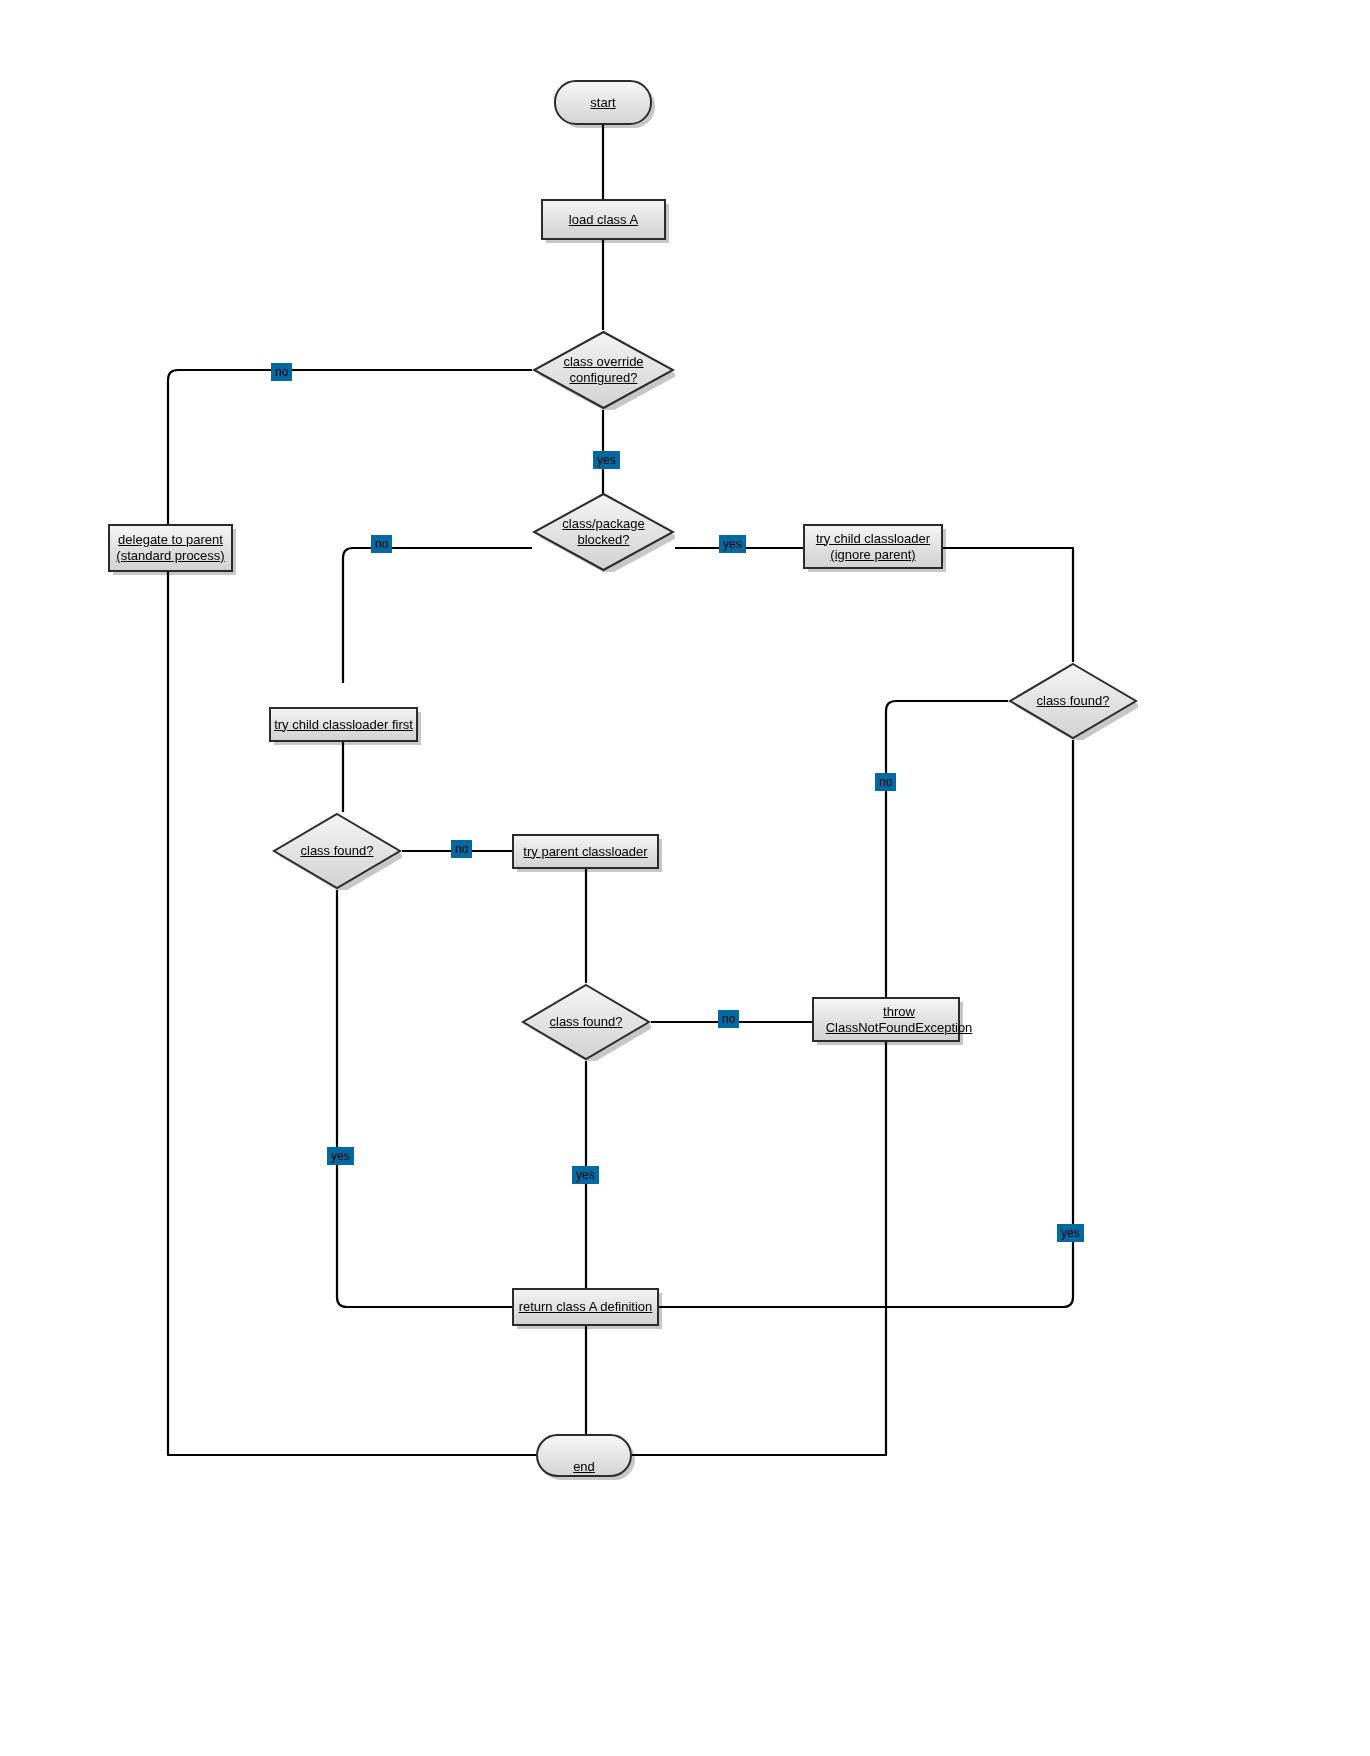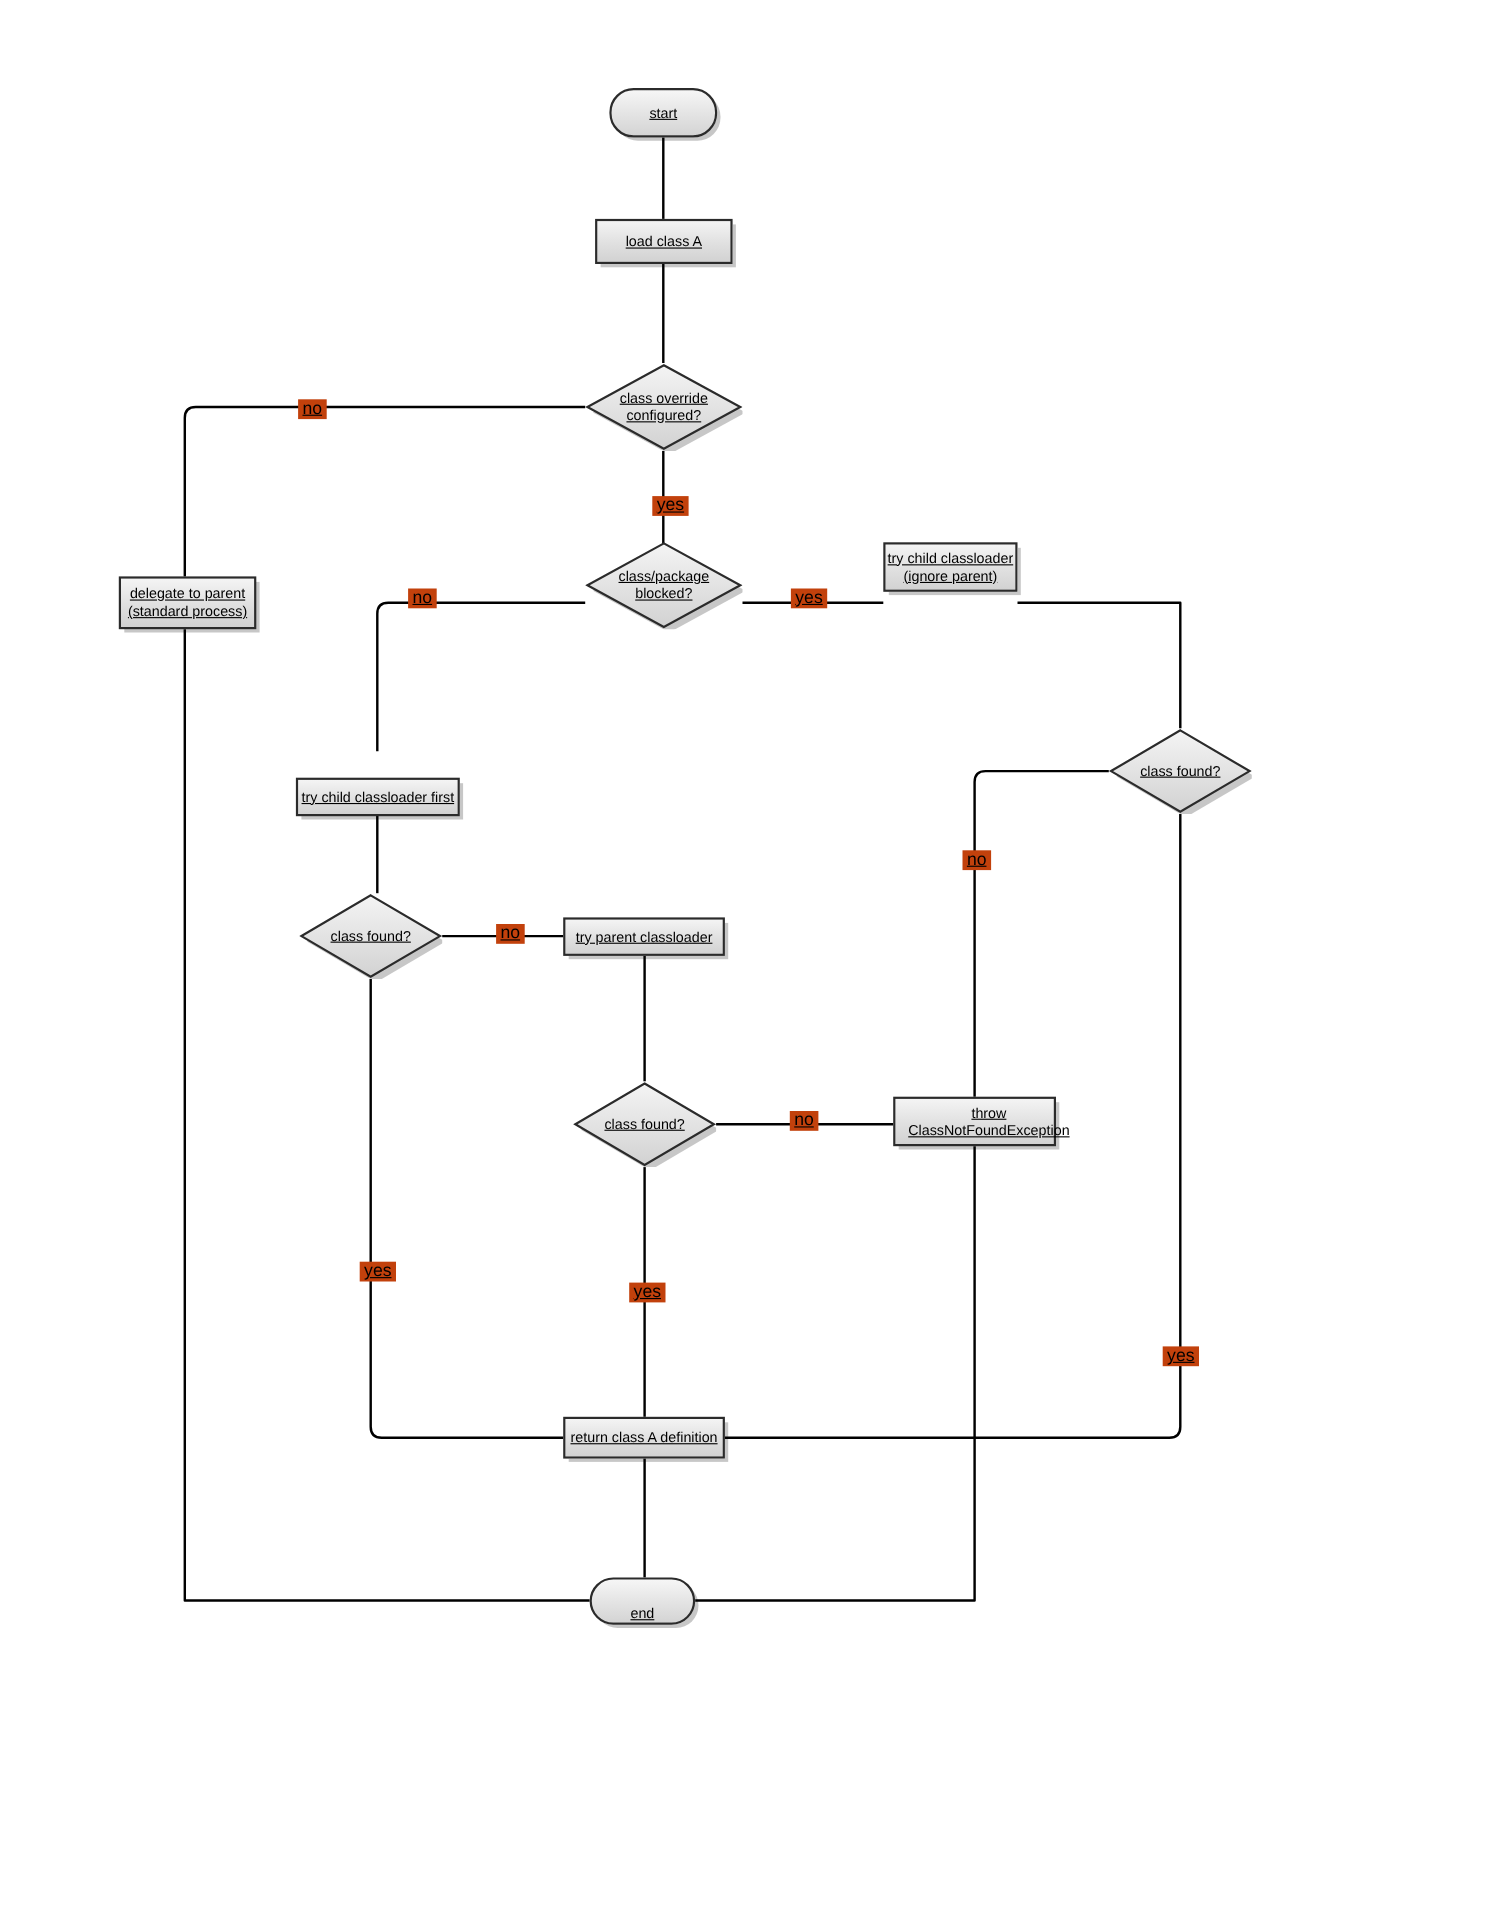--- a/index.html
+++ b/index.html
@@ -59,26 +59,25 @@
     width: 100%; height: 100%;
   }
   .dec-label {
     position: relative;
     z-index: 2;
     padding: 0 6px;
   }
   .edge-label {
     position: absolute;
     color: #000000;
-    font-size: 16px;
+    font-size: 12px;
     line-height: 18px;
-    background: #c2410c;
+    background: #0369a1;
     padding: 0 4px;
     white-space: nowrap;
-    text-decoration: underline;
   }
 </style>
 </head>
 <body>
 
 <div id="canvas">
 
   <svg class="edges" viewBox="0 0 1370 1756">
     <g id="edge-group" fill="none" stroke="#000000" stroke-width="2.2" stroke-linecap="butt" stroke-linejoin="round">
         <path d="M603,125 L603,199"></path>
@@ -122,21 +121,21 @@
           <defs>
             <linearGradient id="dg4" x1="0" y1="0" x2="0" y2="1">
               <stop offset="0%" stop-color="#f4f4f4"></stop>
               <stop offset="100%" stop-color="#d2d2d2"></stop>
             </linearGradient>
           </defs>
           <polygon points="71.5,2 141,40 71.5,78 2,40" fill="rgba(0,0,0,0.22)" transform="translate(5,5)"></polygon>
           <polygon points="71.5,2 141,40 71.5,78 2,40" fill="url(#dg4)" stroke="#2b2b2b" stroke-width="2"></polygon>
         </svg><span class="dec-label">class/package
 blocked?</span></div>
-      <div class="node proc" style="left: 803px; top: 493px; width: 122px; height: 45px;"><span>try child classloader
+      <div class="node proc" style="left: 803px; top: 524px; width: 140px; height: 45px;"><span>try child classloader
 (ignore parent)</span></div>
       <div class="node proc" style="left: 269px; top: 683px; width: 149px; height: 35px; margin-top: 24px;"><span>try child classloader first</span></div>
       <div class="node dec" style="left: 1008px; top: 662px; width: 130px; height: 78px;"><svg class="dec-shape" viewBox="0 0 130 78" preserveAspectRatio="none">
           <defs>
             <linearGradient id="dg7" x1="0" y1="0" x2="0" y2="1">
               <stop offset="0%" stop-color="#f4f4f4"></stop>
               <stop offset="100%" stop-color="#d2d2d2"></stop>
             </linearGradient>
           </defs>
           <polygon points="65,2 128,39 65,76 2,39" fill="rgba(0,0,0,0.22)" transform="translate(5,5)"></polygon>

